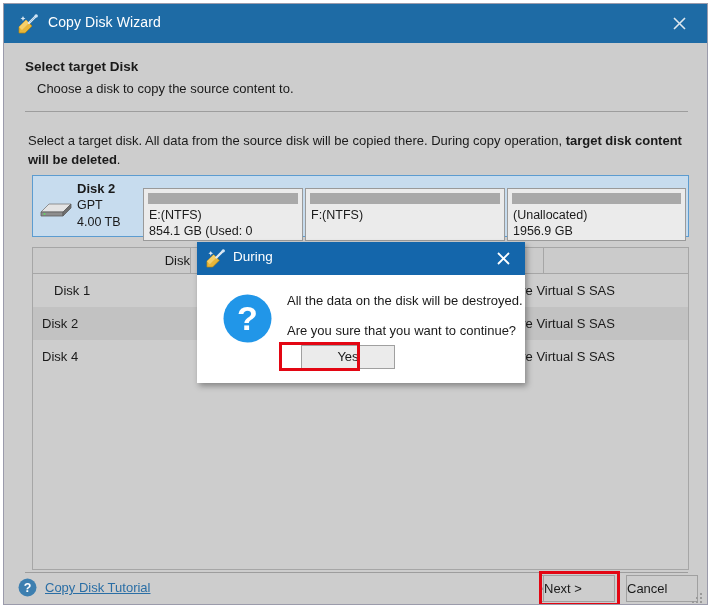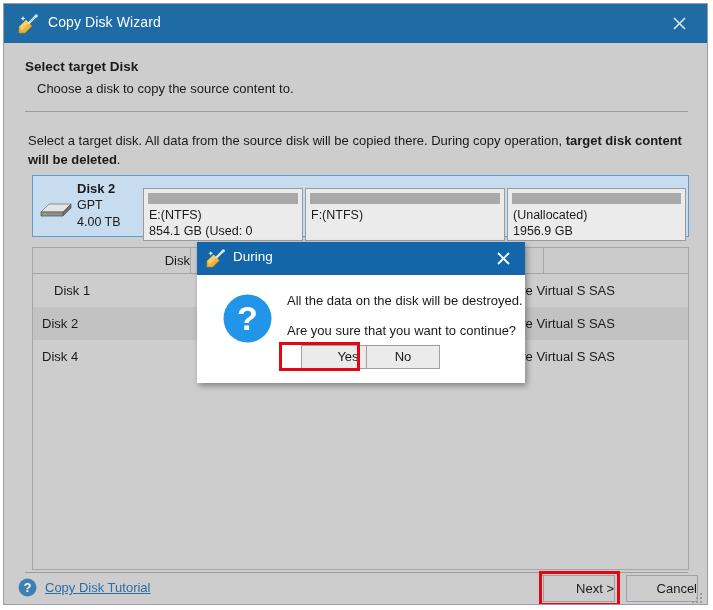--- a/index.html
+++ b/index.html
@@ -234,21 +234,21 @@
     position: absolute;
     top: 571px;
     height: 27px;
     background: #cdcdcd;
     border: 1px solid #a0a0a0;
     box-sizing: border-box;
     font-family: "Liberation Sans", sans-serif;
     font-size: 13px;
     color: #1a1a1a;
     cursor: pointer;
-    text-align: right;
+    text-align: left;
     line-height: 25px;
   }
   #btn-back { left: 536px; width: 75px; color: #9a9a9a; }
   #btn-next { left: 539px; width: 72px; }
   #btn-cancel { left: 622px; width: 72px; }
 
   
   .hl {
     position: absolute;
     border: 3px solid #e30613;
@@ -446,16 +446,15 @@
     <span id="q-icon">
       <svg width="51" height="51" viewBox="0 0 51 51">
         <circle cx="25.5" cy="25.5" r="24" fill="#2196e8"></circle>
         <text x="25.5" y="37" font-family="Liberation Sans, sans-serif" font-size="34" font-weight="bold" fill="#ffffff" text-anchor="middle">?</text>
       </svg>
     </span>
     <div id="dlg-msg1">All the data on the disk will be destroyed.</div>
     <div id="dlg-msg2">Are you sure that you want to continue?</div>
   </div>
   <div class="dbtn" id="btn-yes">Yes</div>
-  <div class="dbtn" id="btn-no">No</div>
   <div class="hl" id="hl-yes"></div>
 
 </div>
 
 </body></html>

